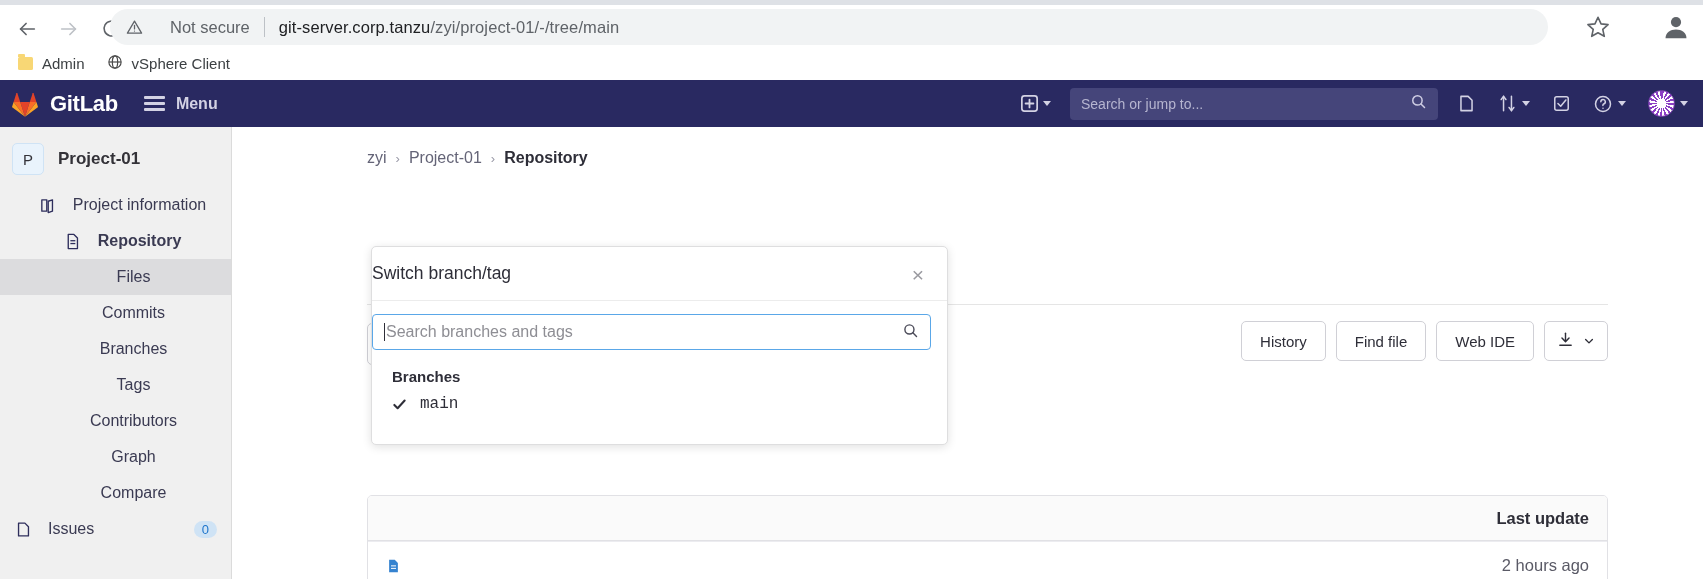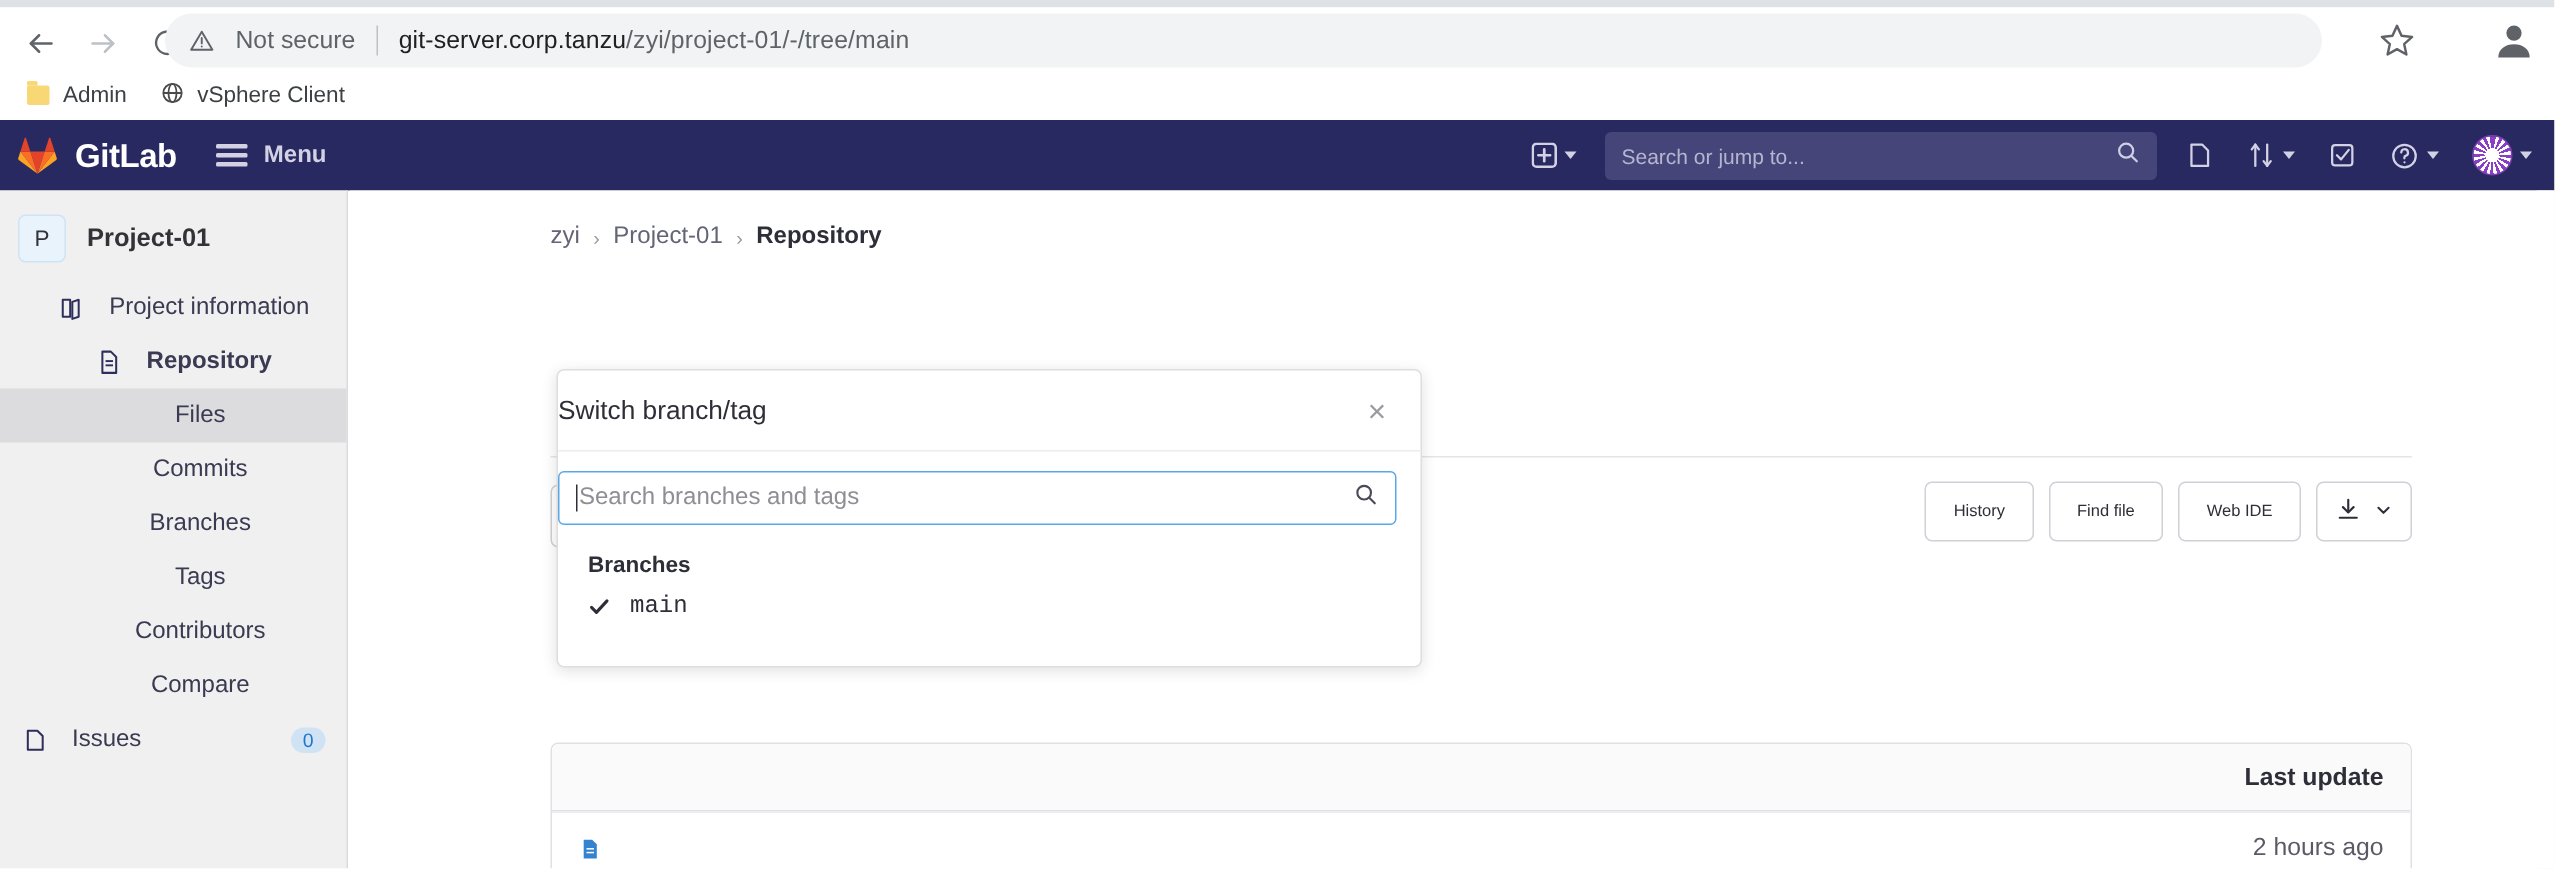--- a/index.html
+++ b/index.html
@@ -15,35 +15,35 @@
   .browser-top { position:absolute; left:0; top:0; width:1703px; height:80px; background:#ffffff; }
   .tabstrip { position:absolute; left:0; top:0; width:1703px; height:5px; background:#dee1e6; }
   .navbar { position:absolute; left:0; top:5px; width:1703px; height:47px; background:#fff; display:flex; align-items:center; }
   .navbtn { width:34px; height:34px; margin-left:8px; display:flex; align-items:center; justify-content:center; color:#5f6368; border-radius:17px; }
   .navbtn.first { margin-left:10px; }
   .navbtn svg { display:block; }
   .omnibox {
     position:absolute; left:110px; top:9px; width:1438px; height:36px;
     background:#f1f3f4; border-radius:18px; display:flex; align-items:center; padding:0 16px;
   }
-  .omni-warn { display:flex; align-items:center; gap:14px; color:#5f6368; font-size:16.5px; white-space:nowrap; }
+  .omni-warn { display:flex; align-items:center; gap:27px; color:#5f6368; font-size:16.5px; white-space:nowrap; }
   .omni-sep { width:1px; height:20px; background:#bdc1c6; margin:0 14px; }
   .omni-url { font-size:16.5px; color:#5f6368; letter-spacing:0.1px; white-space:nowrap; }
   .omni-url b { color:#202124; font-weight:400; }
   .star-btn { position:absolute; right:92px; top:14px; width:26px; height:26px; color:#5f6368; }
   .profile-btn { position:absolute; right:10px; top:10px; width:34px; height:34px; color:#5f6368; }
 
   .bookmarks { position:absolute; left:0; top:47px; width:1703px; height:33px; background:#fff; display:flex; align-items:center; padding-left:10px; gap:6px; }
   .bm { display:flex; align-items:center; gap:9px; padding:3px 8px; border-radius:4px; font-size:15px; color:#3c4043; white-space:nowrap; }
   .bm-folder { width:15px; height:13px; background:#f8d775; border-radius:1.5px; position:relative; }
   .bm-folder:after { content:""; position:absolute; left:0; top:-3px; width:7px; height:3px; background:#f8d775; border-radius:1px 1px 0 0; }
 
   
   .gl-nav { position:absolute; left:0; top:80px; width:1703px; height:47px; background:#292961; display:flex; align-items:center; }
-  .gl-logo-wrap { display:flex; align-items:center; gap:12px; padding-left:12px; }
+  .gl-logo-wrap { display:flex; align-items:flex-end; gap:12px; padding-left:12px; }
   .gl-tanuki { width:26px; height:25px; }
   .gl-brand { color:#fff; font-size:22px; font-weight:700; letter-spacing:-0.3px; }
   .gl-menu { display:flex; align-items:center; gap:11px; margin-left:26px; color:#d3d2e4; font-size:16px; font-weight:600; }
   .hamburger { display:flex; flex-direction:column; gap:3.5px; }
   .hamburger i { display:block; width:21px; height:2.5px; background:#d3d2e4; border-radius:1px; }
   .gl-right { margin-left:auto; display:flex; align-items:center; gap:0; padding-right:4px; }
   .gl-ic { display:flex; align-items:center; gap:5px; color:#d3d2e4; padding:0 11px; height:47px; }
   .gl-search {
     width:368px; height:32px; background:#45457a; border-radius:4px;
     display:flex; align-items:center; padding:0 11px; margin:0 8px;
@@ -93,21 +93,21 @@
   .path-label { position:absolute; left:212px; top:10px; font-size:17px; color:#4a4a58; }
   .plus-btn {
     position:absolute; left:338px; top:0; width:62px; height:42px;
     border:1px solid #d0d0d6; border-radius:5px; background:#fff;
     display:flex; align-items:center; justify-content:center; gap:8px; font-size:19px; color:#3a3a44;
   }
   .tb-right { position:absolute; right:0; top:-2px; display:flex; align-items:center; gap:10px; }
   .btn {
     height:40px; border:1px solid #d0d0d6; border-radius:5px; background:#fff;
     display:flex; align-items:center; justify-content:center; padding:0 18px;
-    font-size:11px; color:#2e2e38; white-space:nowrap;
+    font-size:15px; color:#2e2e38; white-space:nowrap;
   }
   .btn.icon { padding:0 12px; gap:9px; }
   .btn.primary { background:#1f75cb; border-color:#1f75cb; color:#fff; padding:0 19px; gap:10px; font-size:17px; }
 
   
   .commit-card {
     position:absolute; left:134px; top:256px; width:1241px; height:92px;
     border:1px solid #e1e1e5; border-radius:5px; background:#fff;
   }
   .sha-group { position:absolute; right:14px; top:22px; display:flex; height:38px; }
@@ -341,20 +341,23 @@
       <span>Commits</span>
     </div>
     <div class="side-item sub">
       <span>Branches</span>
     </div>
     <div class="side-item sub">
       <span>Tags</span>
     </div>
     <div class="side-item sub">
       <span>Contributors</span>
+    </div>
+    <div class="side-item sub">
+      <span>Graph</span>
     </div>
     <div class="side-item sub">
       <span>Compare</span>
     </div>
 
     <div class="side-item">
       <span class="side-ic">
         <svg width="17" height="17" viewBox="0 0 24 24" fill="none" stroke="currentColor" stroke-width="1.9" stroke-linejoin="round">
             <path d="M5 3h9l5 5v13H5z"></path>
           </svg>

